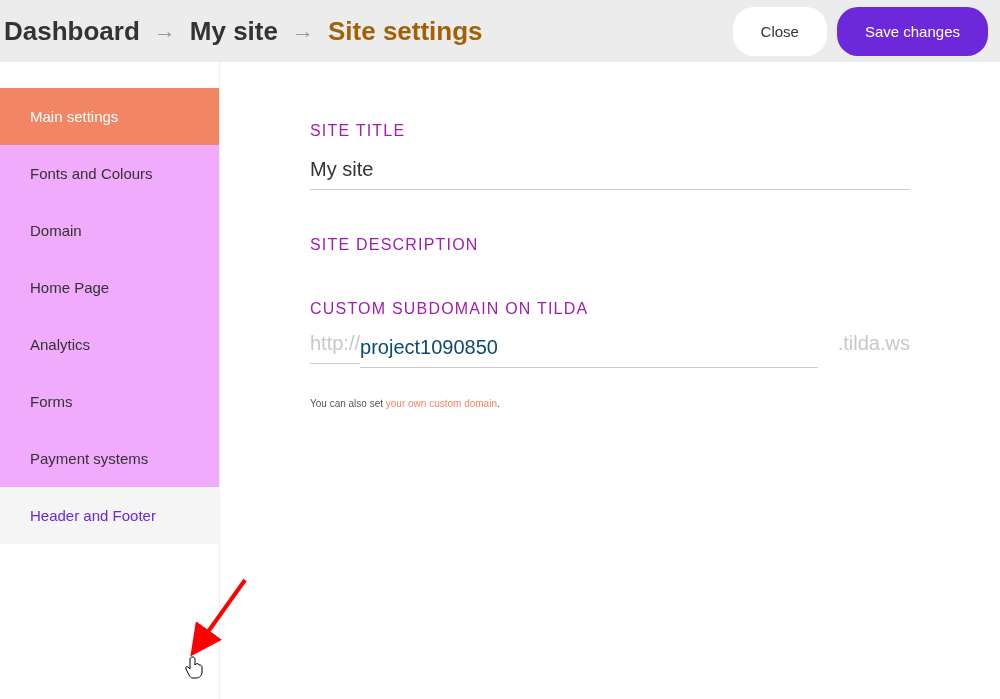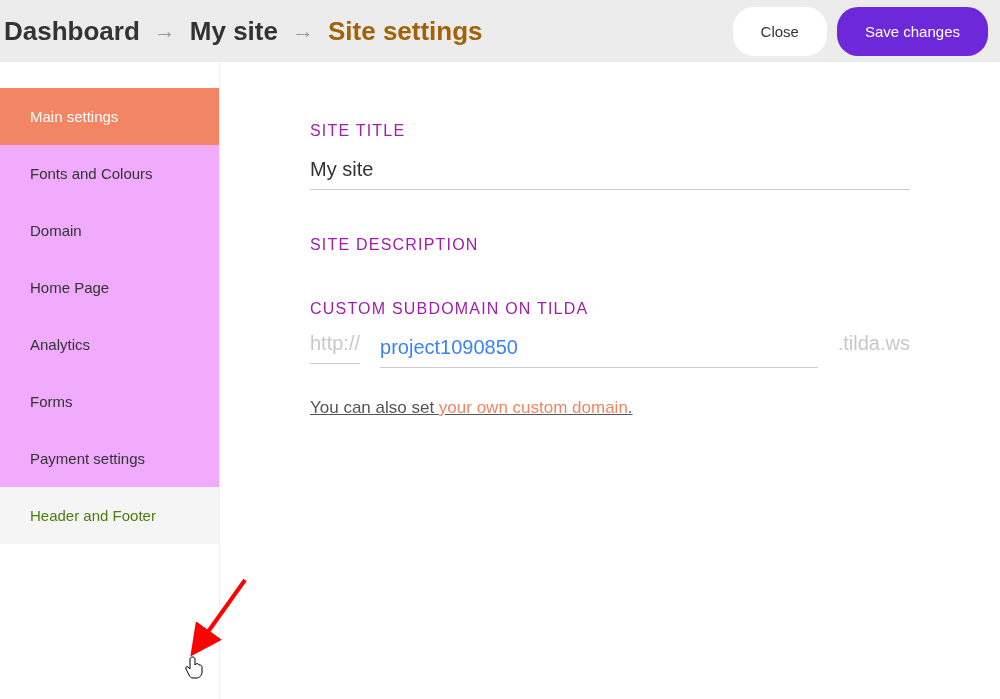--- a/index.html
+++ b/index.html
@@ -61,21 +61,21 @@
     color: #333;
     cursor: pointer;
     background: #f0abfc;
   }
   .side-item.active {
     background: #f28563;
     color: #fff;
   }
   .side-item.hover {
     background: #f5f5f5;
-    color: #4d7c0f;
+    color: #6d28d9;
   }
 
   
   .main {
     flex: 1;
     padding: 60px 90px 0 90px;
     background: #fff;
   }
   .field { margin-bottom: 46px; }
   .field-label {
@@ -105,32 +105,30 @@
     font-size: 20px;
     font-weight: 300;
   }
   .subdomain-row .prefix { color: #c8c8c8; border-bottom: 1px solid #ccc; padding-bottom: 8px; }
   .subdomain-row input {
     flex: 1;
     border: none;
     border-bottom: 1px solid #ccc;
     font-size: 20px;
     font-weight: 300;
-    color: #3b82f6;
+    color: #0c4a6e;
     padding: 4px 0 8px 0;
     outline: none;
-    margin-left: 20px;
   }
   .subdomain-row .suffix { color: #c8c8c8; padding-left: 20px; padding-bottom: 8px; }
 
   .helper {
-    font-size: 17px;
+    font-size: 10px;
     color: #555;
     margin-top: 30px;
-    text-decoration: underline;
   }
   .helper a { color: #f28563; text-decoration: none; cursor: pointer; }
 
   
   .arrow-overlay {
     position: absolute;
     left: 175px;
     top: 570px;
     pointer-events: none;
   }
@@ -160,21 +158,21 @@
 
 <div class="body" data-interactable="false">
 
   <div class="sidebar" data-interactable="false">
     <div class="side-item active" data-interactable="true">Main settings</div>
     <div class="side-item" data-interactable="true">Fonts and Colours</div>
     <div class="side-item" data-interactable="true">Domain</div>
     <div class="side-item" data-interactable="true">Home Page</div>
     <div class="side-item" data-interactable="true">Analytics</div>
     <div class="side-item" data-interactable="true">Forms</div>
-    <div class="side-item" data-interactable="true">Payment settings</div>
+    <div class="side-item" data-interactable="true">Payment systems</div>
     <div class="side-item hover" data-interactable="true">Header and Footer</div>
   </div>
 
   <div class="main" data-interactable="false">
 
     <div class="field" data-interactable="false">
       <div class="field-label" data-interactable="false">SITE TITLE</div>
       <input class="text-input" data-interactable="true" value="My site" style="">
     </div>
 

